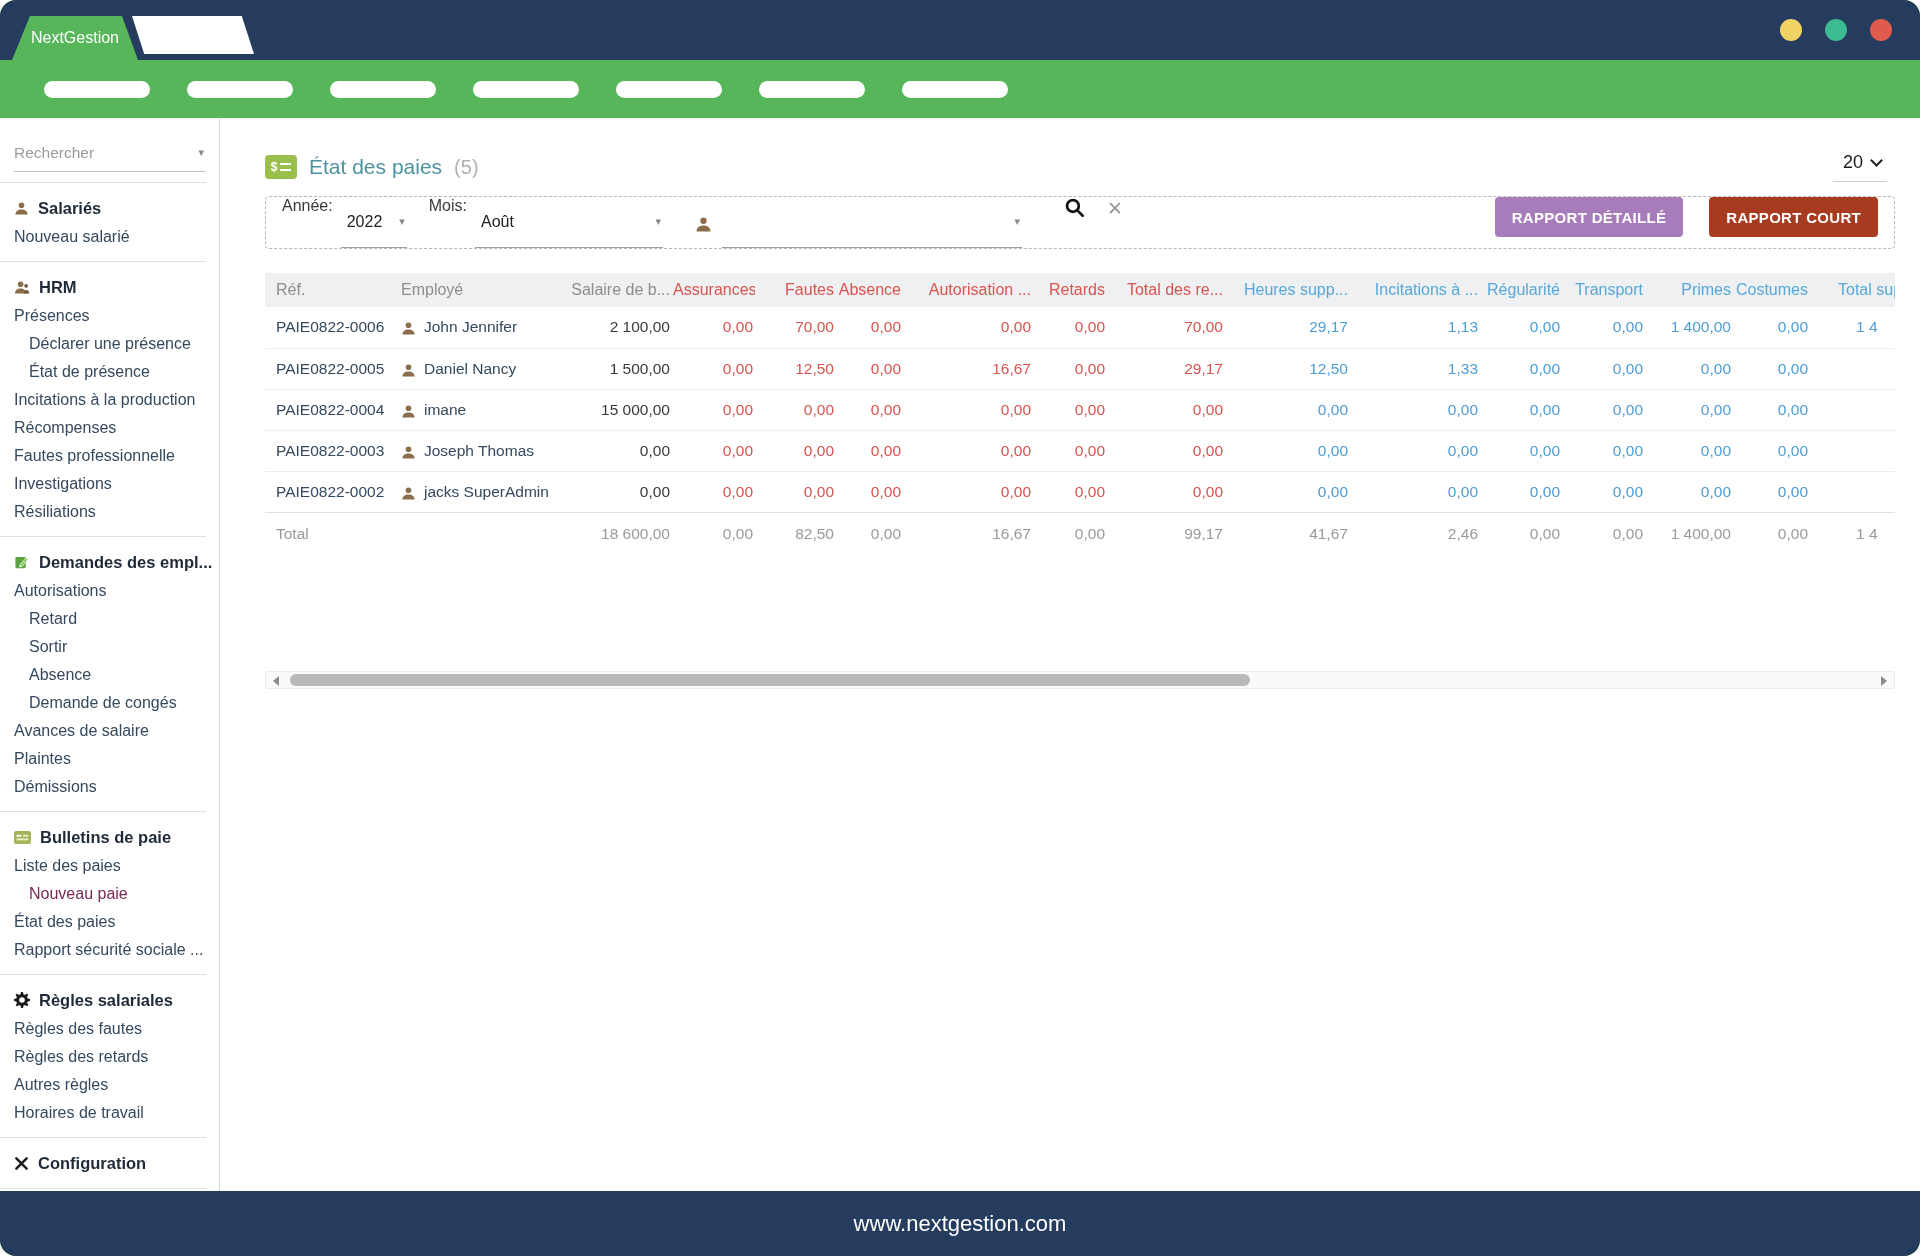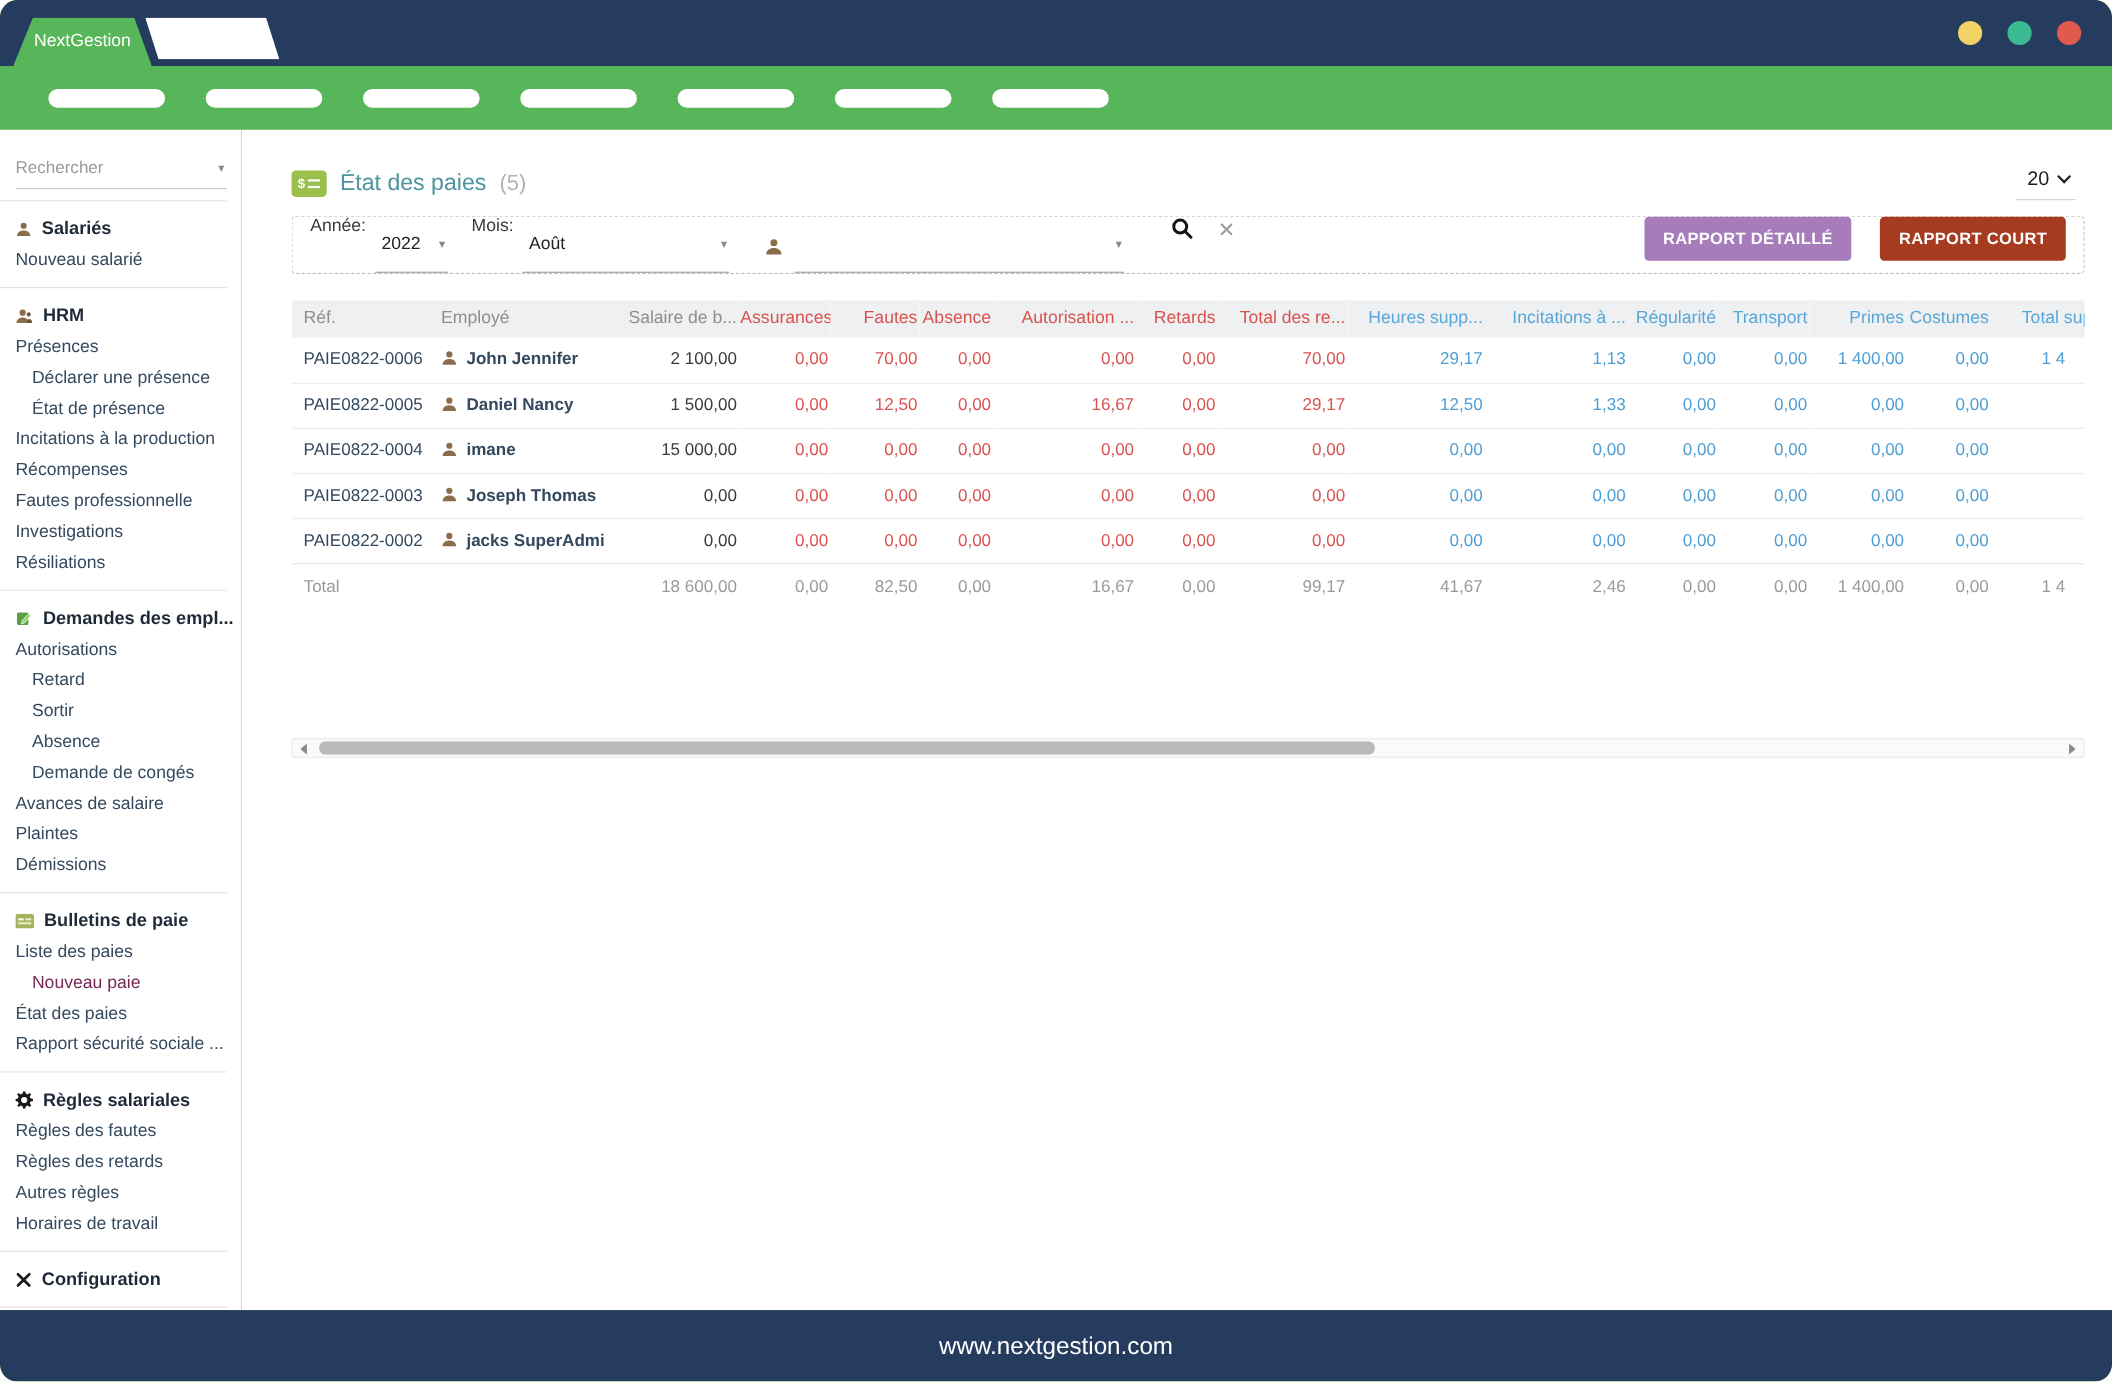--- a/index.html
+++ b/index.html
@@ -76,21 +76,21 @@
   .num { text-align:right; padding-right:2px; white-space:nowrap; overflow:hidden; }
   th.plain { color:#8e8e8e; }
   th.deduction { color:#d9534f; }
   th.earning { color:#58a7d8; }
   tbody td { height:41px; font-size:15.5px; }
   tbody tr { border-bottom:1px solid #ececec; }
   td.plain { color:#3a3a3a; }
   td.deduction { color:#d9534f; }
   td.earning { color:#4e9ed4; }
   td.ref { color:#34495e; }
-  .emp { display:flex; align-items:flex-start; gap:8px; color:#34495e; white-space:nowrap; overflow:hidden;font-weight:bold; }
+  .emp { display:flex; align-items:flex-end; gap:8px; color:#34495e; white-space:nowrap; overflow:hidden; }
   th.last { text-align:left; padding-left:28px; }
   td.last { text-align:left; padding-left:46px; }
   tfoot td { height:43px; color:#9a9a9a; border-top:1px solid #e0e0e0; font-size:15.5px; }
 
   
   .hscroll { position:relative; margin-top:116px; width:1630px; height:18px; background:#fafafa;
     border:1px solid #ececec; border-radius:2px; }
   .hthumb { position:absolute; left:24px; top:2px; width:960px; height:12px; background:#b9b9b9; border-radius:7px; cursor:grab; }
   .tri { position:absolute; top:4px; width:0; height:0; border-top:5px solid transparent; border-bottom:5px solid transparent; cursor:pointer; }
   .tri-l { left:7px; border-right:6px solid #8a8a8a; }

